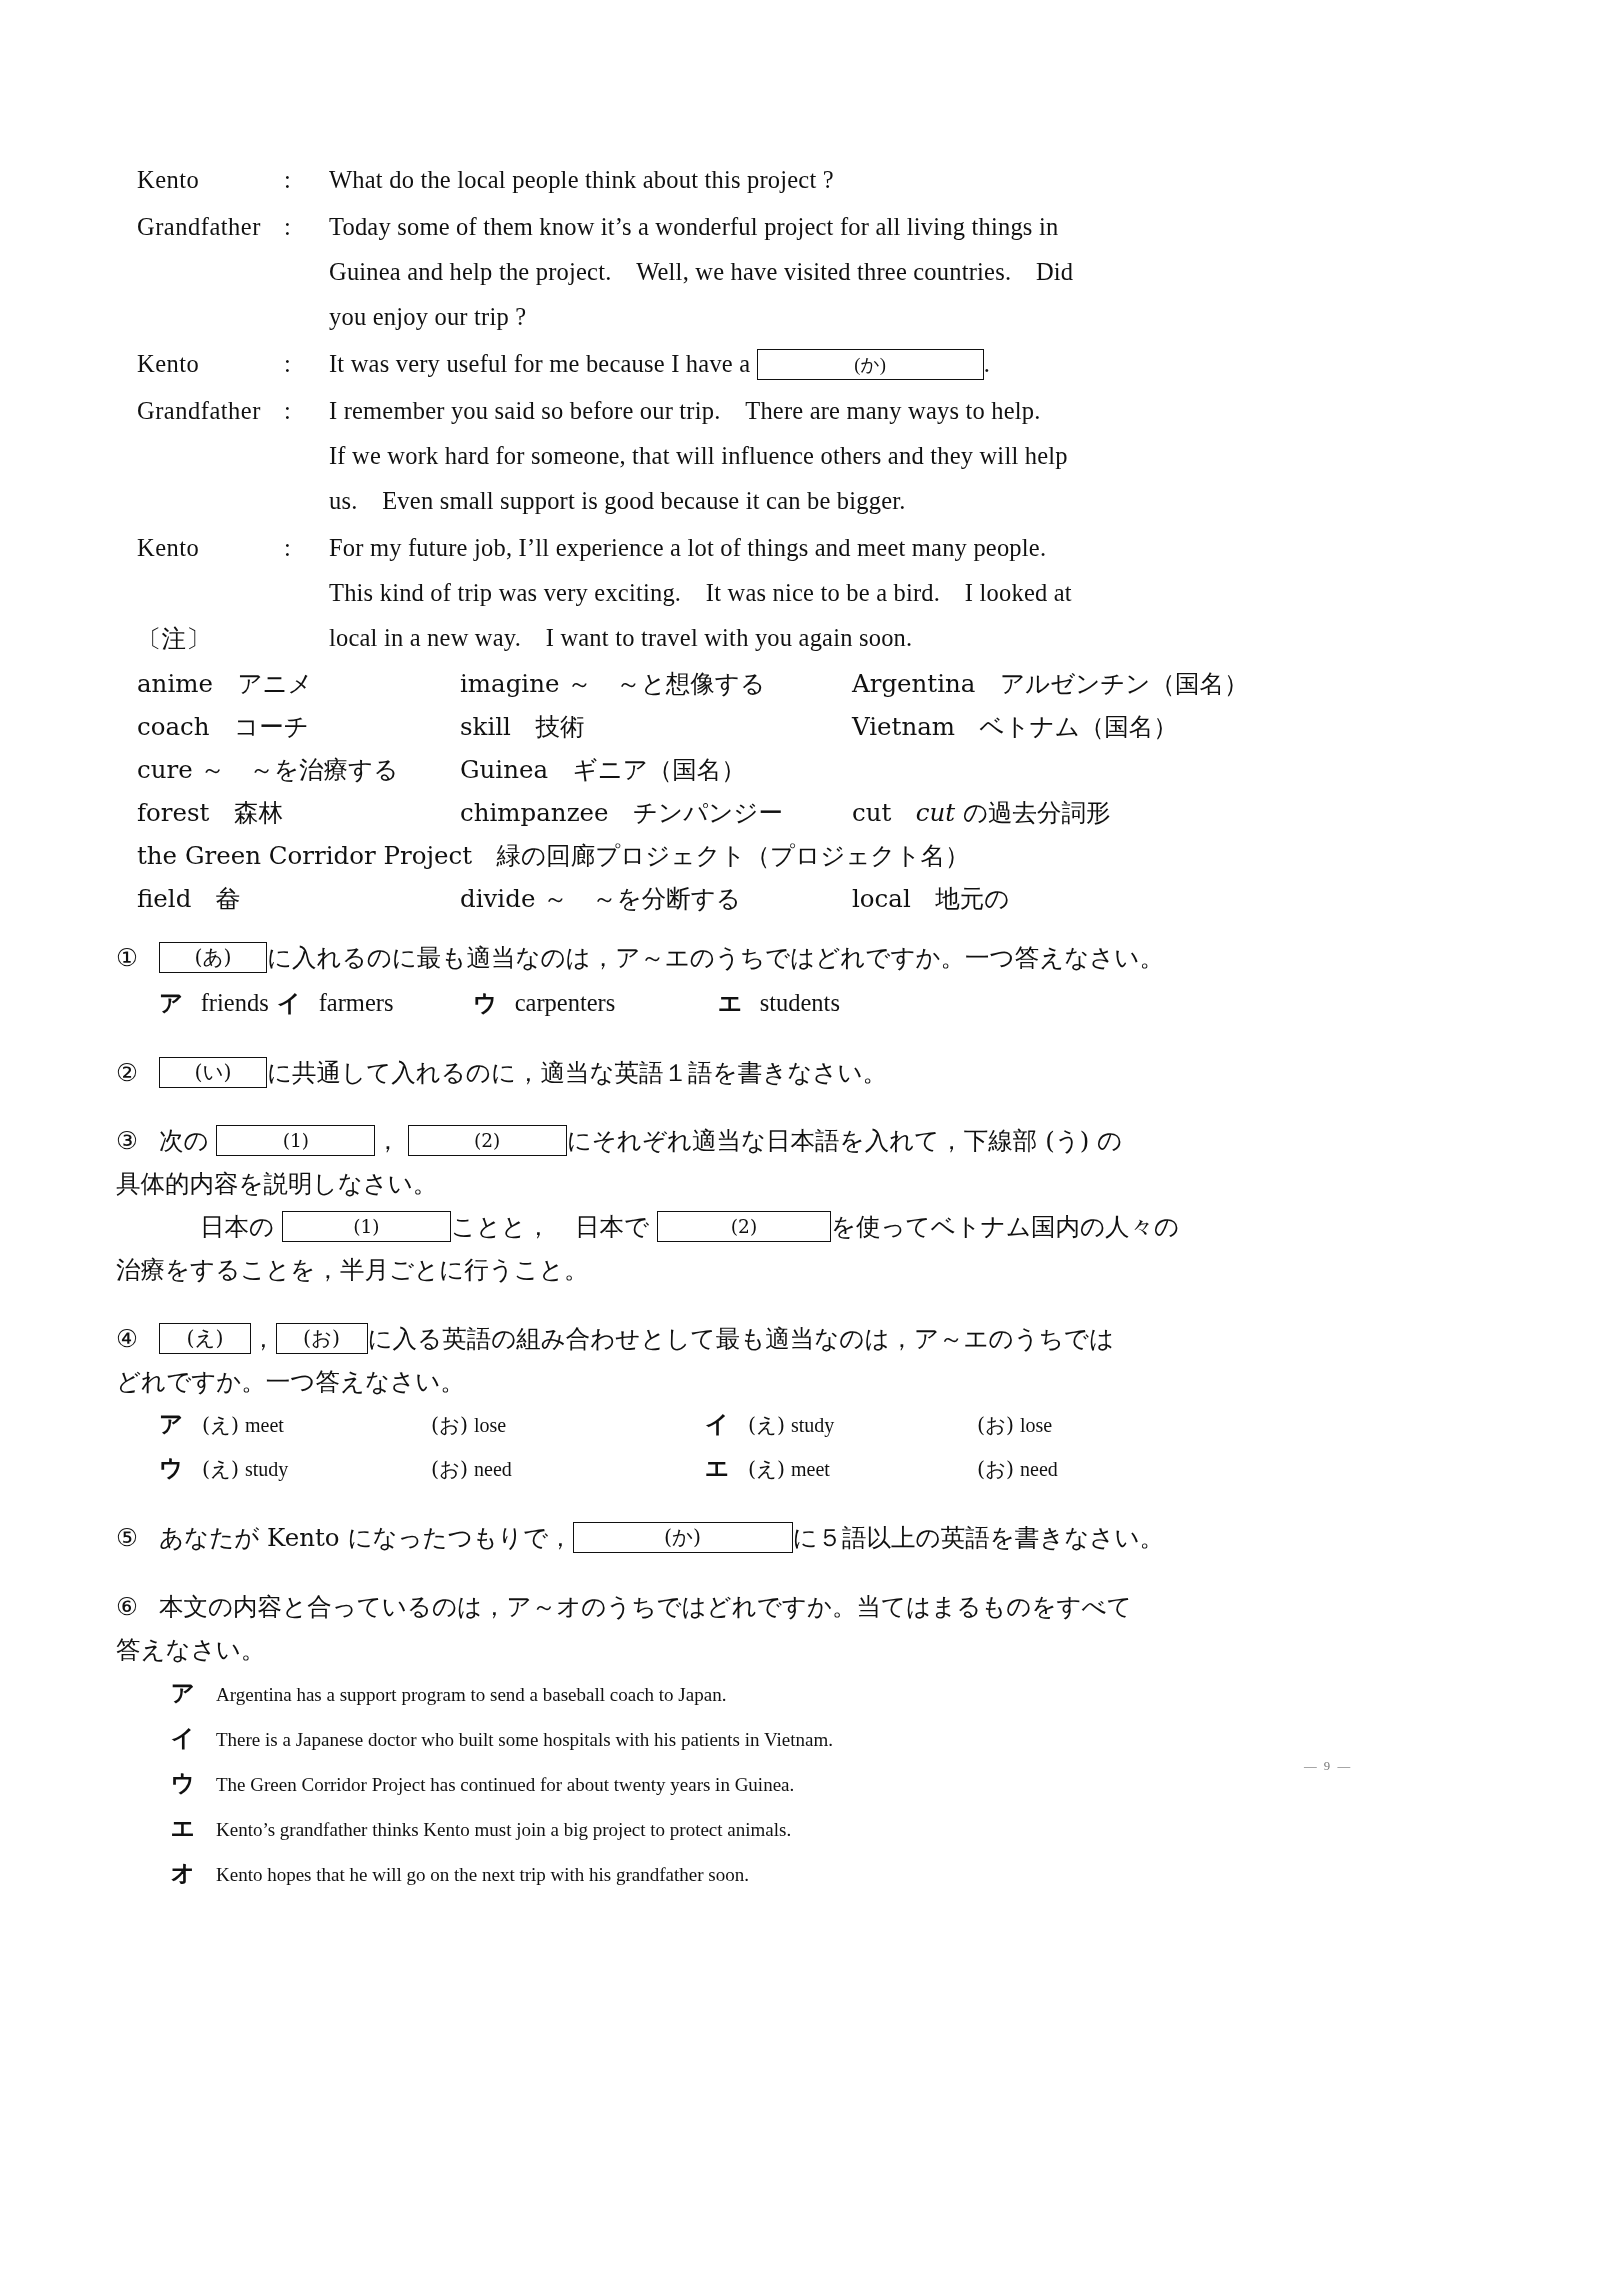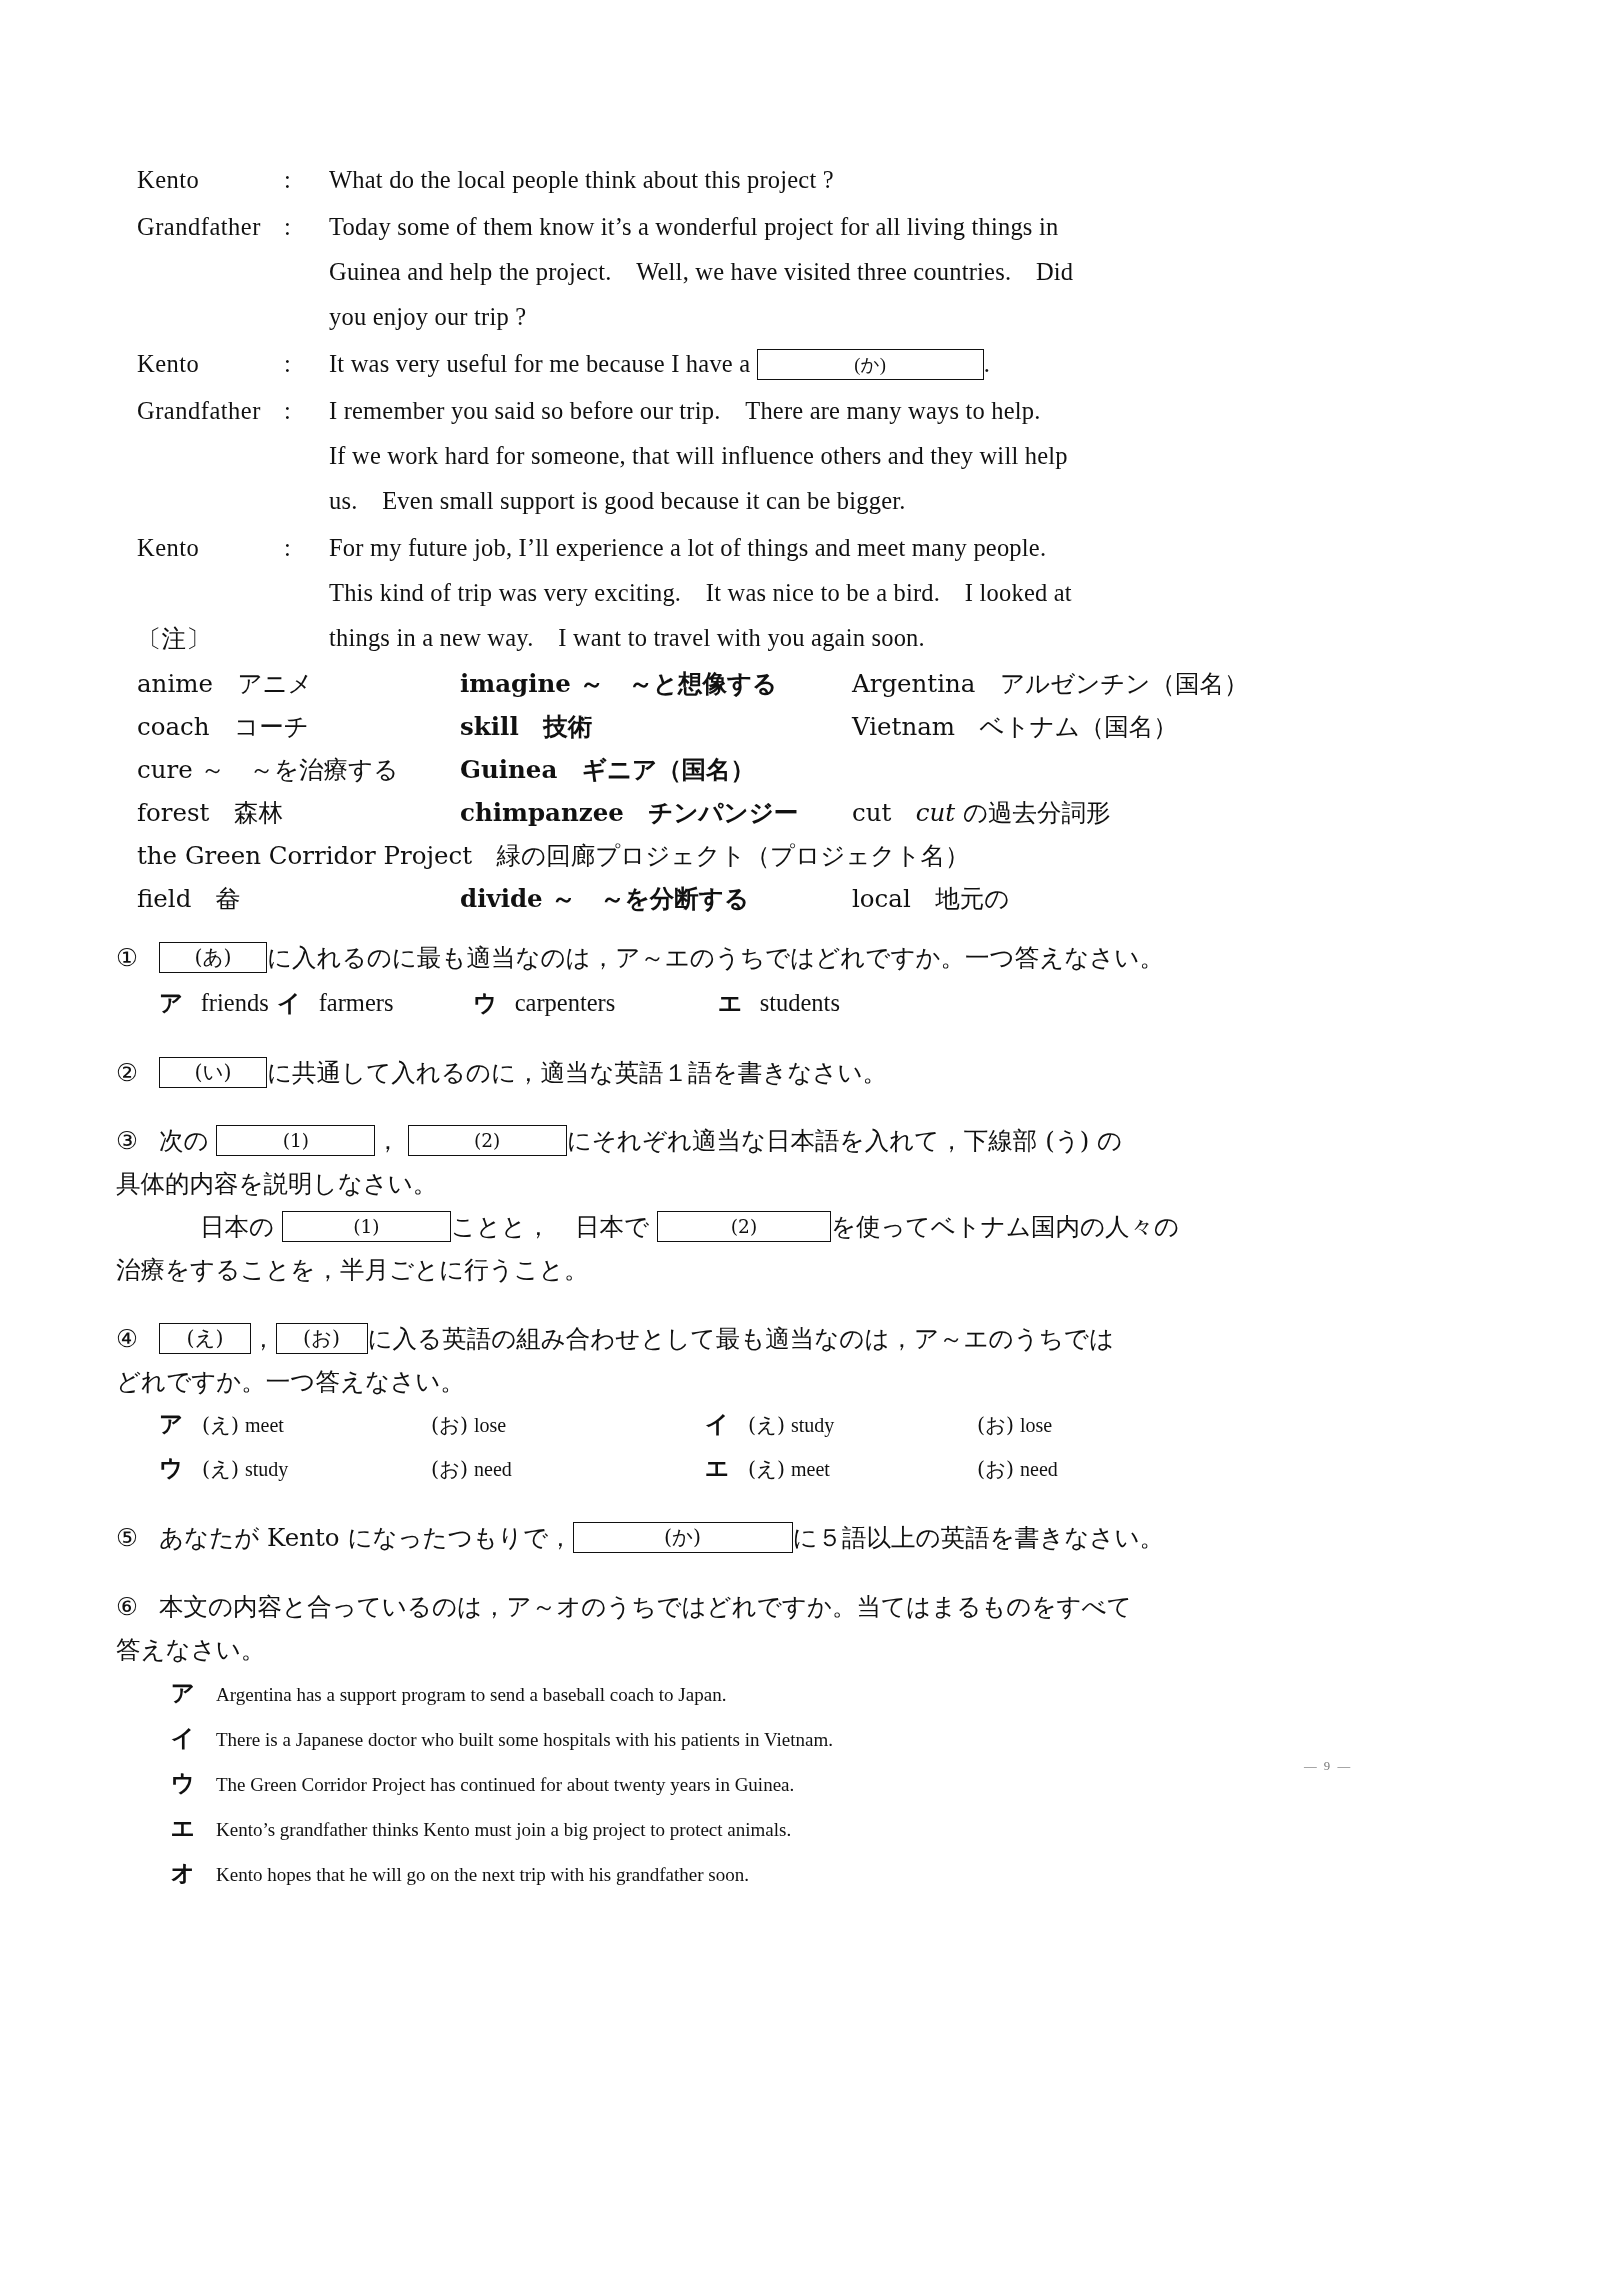--- a/index.html
+++ b/index.html
@@ -96,21 +96,21 @@
   }
   .notes-title {
     font-size: 24.5px;
     margin-bottom: 2px;
     font-family: "DejaVu Serif", serif;
   }
   .notes-row {
     display: flex;
   }
   .nc1 { width: 323px; flex: 0 0 323px; }
-  .nc2 { width: 392px; flex: 0 0 392px; font-weight: bold; }
+  .nc2 { width: 392px; flex: 0 0 392px; }
   .nc3 { flex: 1 1 auto; }
   .nwide { flex: 1 1 auto; }
   .ital { font-style: italic; }
 
   
   .questions {
     position: absolute;
     left: 116px;
     top: 936px;
     width: 1372px;
@@ -250,21 +250,21 @@
         <span class="ln">us. Even small support is good because it can be bigger.</span>
       </div>
     </div>
 
     <div class="d-row">
       <div class="d-speaker">Kento</div>
       <div class="d-colon">:</div>
       <div class="d-text">
         <span class="ln">For my future job, I’ll experience a lot of things and meet many people.</span>
         <span class="ln">This kind of trip was very exciting. It was nice to be a bird. I looked at</span>
-        <span class="ln">things in a new way. I want to travel with you again soon.</span>
+        <span class="ln">local in a new way. I want to travel with you again soon.</span>
       </div>
     </div>
   </div>
 
   <div class="notes">
     <div class="notes-title">〔注〕</div>
 
     <div class="notes-row">
       <div class="nc1 jp">anime　アニメ</div>
       <div class="nc2 jp">imagine ～　～と想像する</div>

